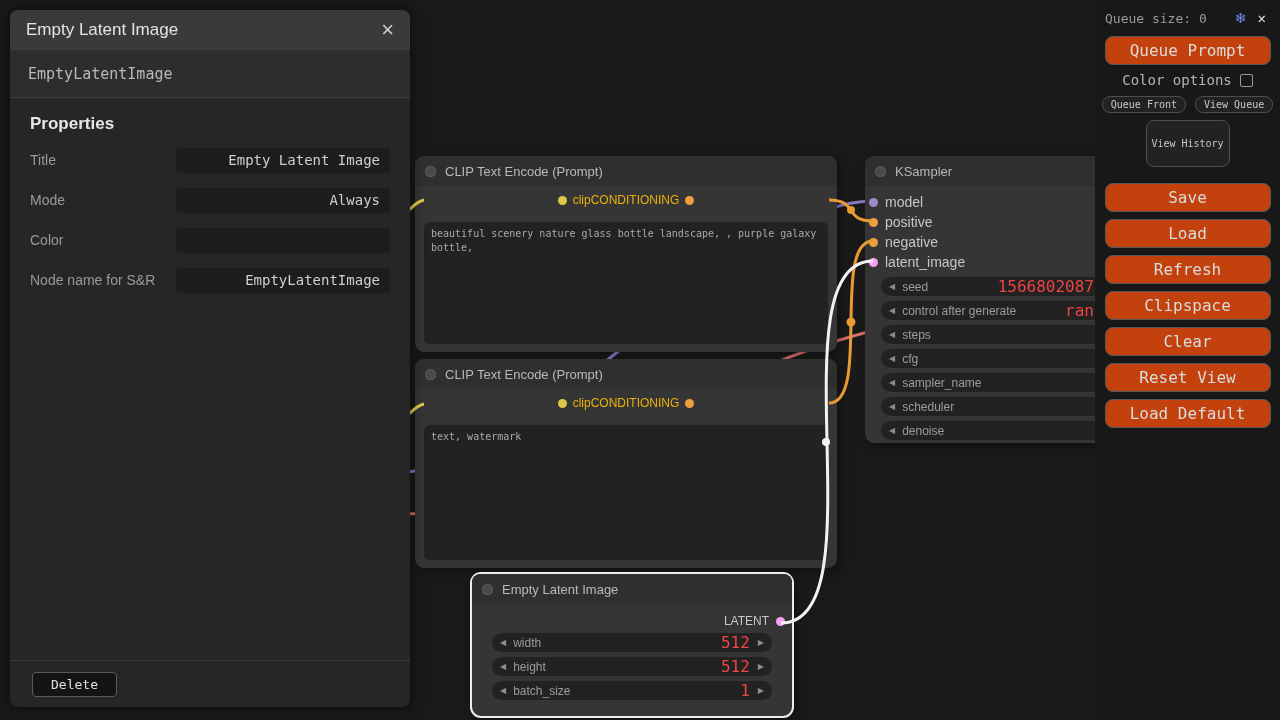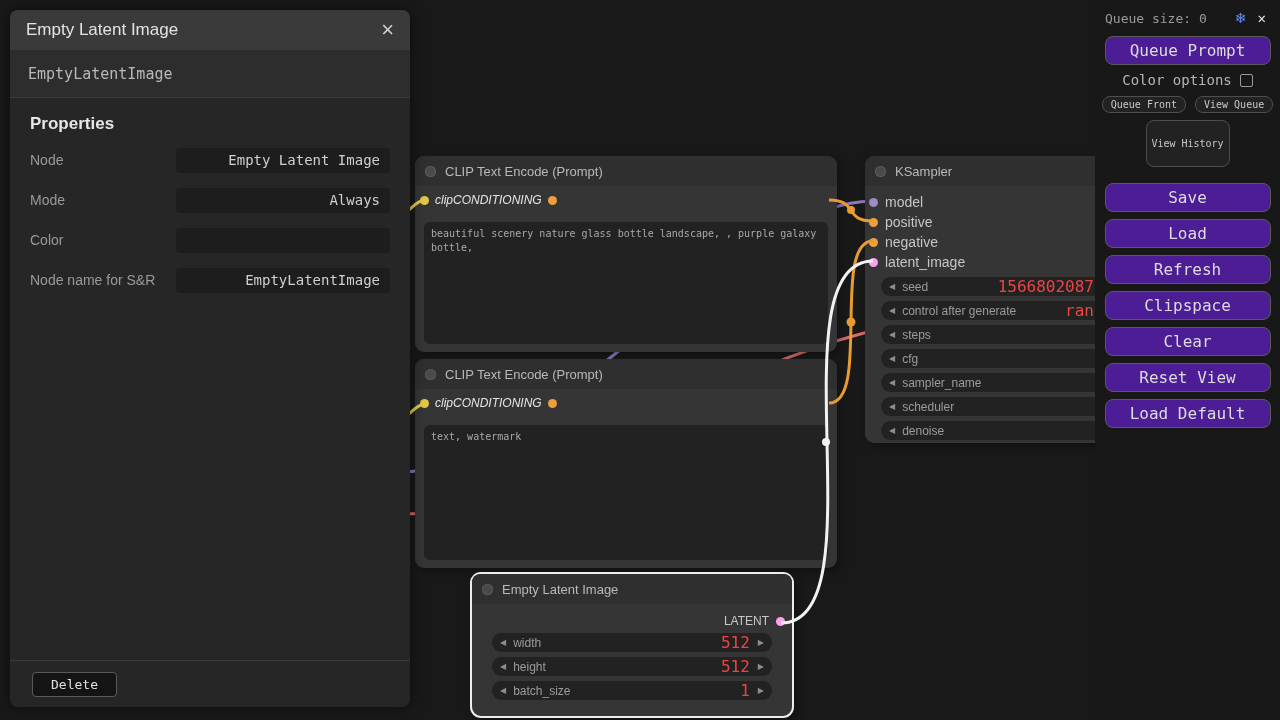--- a/index.html
+++ b/index.html
@@ -11,22 +11,22 @@
   #wires-under{z-index:2;}
   #wires-over{z-index:6;}
 
   
   .node{position:absolute;background:#353535;border-radius:9px;z-index:5;box-sizing:border-box;
         box-shadow:3px 3px 8px rgba(0,0,0,.35);}
   .node-title{height:30px;background:#2f2f2f;border-radius:9px 9px 0 0;display:flex;align-items:center;
               padding:0 10px;color:#b9b9b9;font-size:13px;white-space:nowrap;overflow:hidden;}
   .node-dot{width:11px;height:11px;border-radius:50%;background:#4a4a4a;margin-right:9px;flex:none;
             box-shadow:inset 0 0 0 1px #5a5a5a;}
-  .slot-row{display:flex;justify-content:flex-start;align-items:center;padding:7px 5px 3px 5px;
-            color:#e5e5e5;font-size:12px;font-style:italic;}
+  .slot-row{display:flex;justify-content:center;align-items:center;padding:7px 5px 3px 5px;
+            color:#eab308;font-size:12px;}
   .slot{display:flex;align-items:center;gap:6px;}
   .dot{width:9px;height:9px;border-radius:50%;display:inline-block;flex:none;}
   .c-clip{background:#dfc74a;}  .c-cond{background:#ef9f3d;}
   .c-model{background:#9d8ac7;} .c-latent{background:#ff9ef3;}
   .prompt-text{position:absolute;left:9px;right:9px;top:66px;bottom:8px;background:#222;border-radius:6px;
                padding:5px 7px;color:#a9a9a9;font-size:10px;line-height:1.4;overflow:hidden;box-sizing:border-box;}
 
   .n-clip1{left:415px;top:156px;width:422px;height:196px;}
   .n-clip2{left:415px;top:359px;width:422px;height:209px;}
   .n-ksampler{left:865px;top:156px;width:245px;height:287px;}
@@ -65,21 +65,21 @@
                 display:flex;align-items:center;padding:0 22px;}
   .delete-btn{background:#141414;border:1px solid #5a5a5a;border-radius:4px;color:#e0e0e0;font-size:13px;
               padding:4px 18px;cursor:pointer;}
 
   
   .sidebar{position:absolute;left:1095px;top:0;width:185px;height:720px;background:#181818;z-index:25;
            padding-top:10px;box-sizing:border-box;text-align:center;}
   .queue-row{display:flex;align-items:center;padding:0 14px 10px 10px;font-size:13px;color:#9a9a9a;}
   .snowflake{margin-left:auto;color:#6b8df7;font-size:14px;cursor:pointer;}
   .close-x{margin-left:11px;color:#e0e0e0;font-size:14px;cursor:pointer;}
-  .btn{display:block;width:166px;margin:0 auto 7px auto;background:#4c1d95;border:1px solid #5a5a5a;
+  .btn{display:block;width:166px;margin:0 auto 7px auto;background:#c2410c;border:1px solid #5a5a5a;
        border-radius:8px;color:#dcdcdc;font-size:16px;padding:4px 0;cursor:pointer;
        font-family:"DejaVu Sans Mono",monospace;}
   .extra-row{display:flex;align-items:center;justify-content:center;gap:8px;margin:4px 0 8px 0;
              color:#b5b5b5;font-size:14px;}
   .checkbox{width:11px;height:11px;border:1px solid #9a9a9a;border-radius:2px;display:inline-block;
             background:transparent;cursor:pointer;}
   .small-row{display:flex;gap:9px;justify-content:center;margin-bottom:7px;}
   .sbtn{background:#222;border:1px solid #4e4e4e;border-radius:8px;color:#c9c9c9;font-size:10px;
         padding:2px 8px;cursor:pointer;font-family:"DejaVu Sans Mono",monospace;}
   .view-history{display:block;width:84px;margin:0 auto 16px auto;line-height:1.3;padding:16px 4px;}
@@ -233,21 +233,21 @@
 
   <div class="panel">
     <div class="panel-header">
       <span>Empty Latent Image</span>
       <span class="panel-close">×</span>
     </div>
     <div class="panel-subtitle mono">EmptyLatentImage</div>
     <div class="panel-body">
       <div class="props-heading">Properties</div>
       <div class="prop-row">
-        <span class="prop-label">Node</span>
+        <span class="prop-label">Title</span>
         <span class="prop-input mono">Empty Latent Image</span>
       </div>
       <div class="prop-row">
         <span class="prop-label">Mode</span>
         <span class="prop-input mono">Always</span>
       </div>
       <div class="prop-row">
         <span class="prop-label">Color</span>
         <span class="prop-input mono"></span>
       </div>

